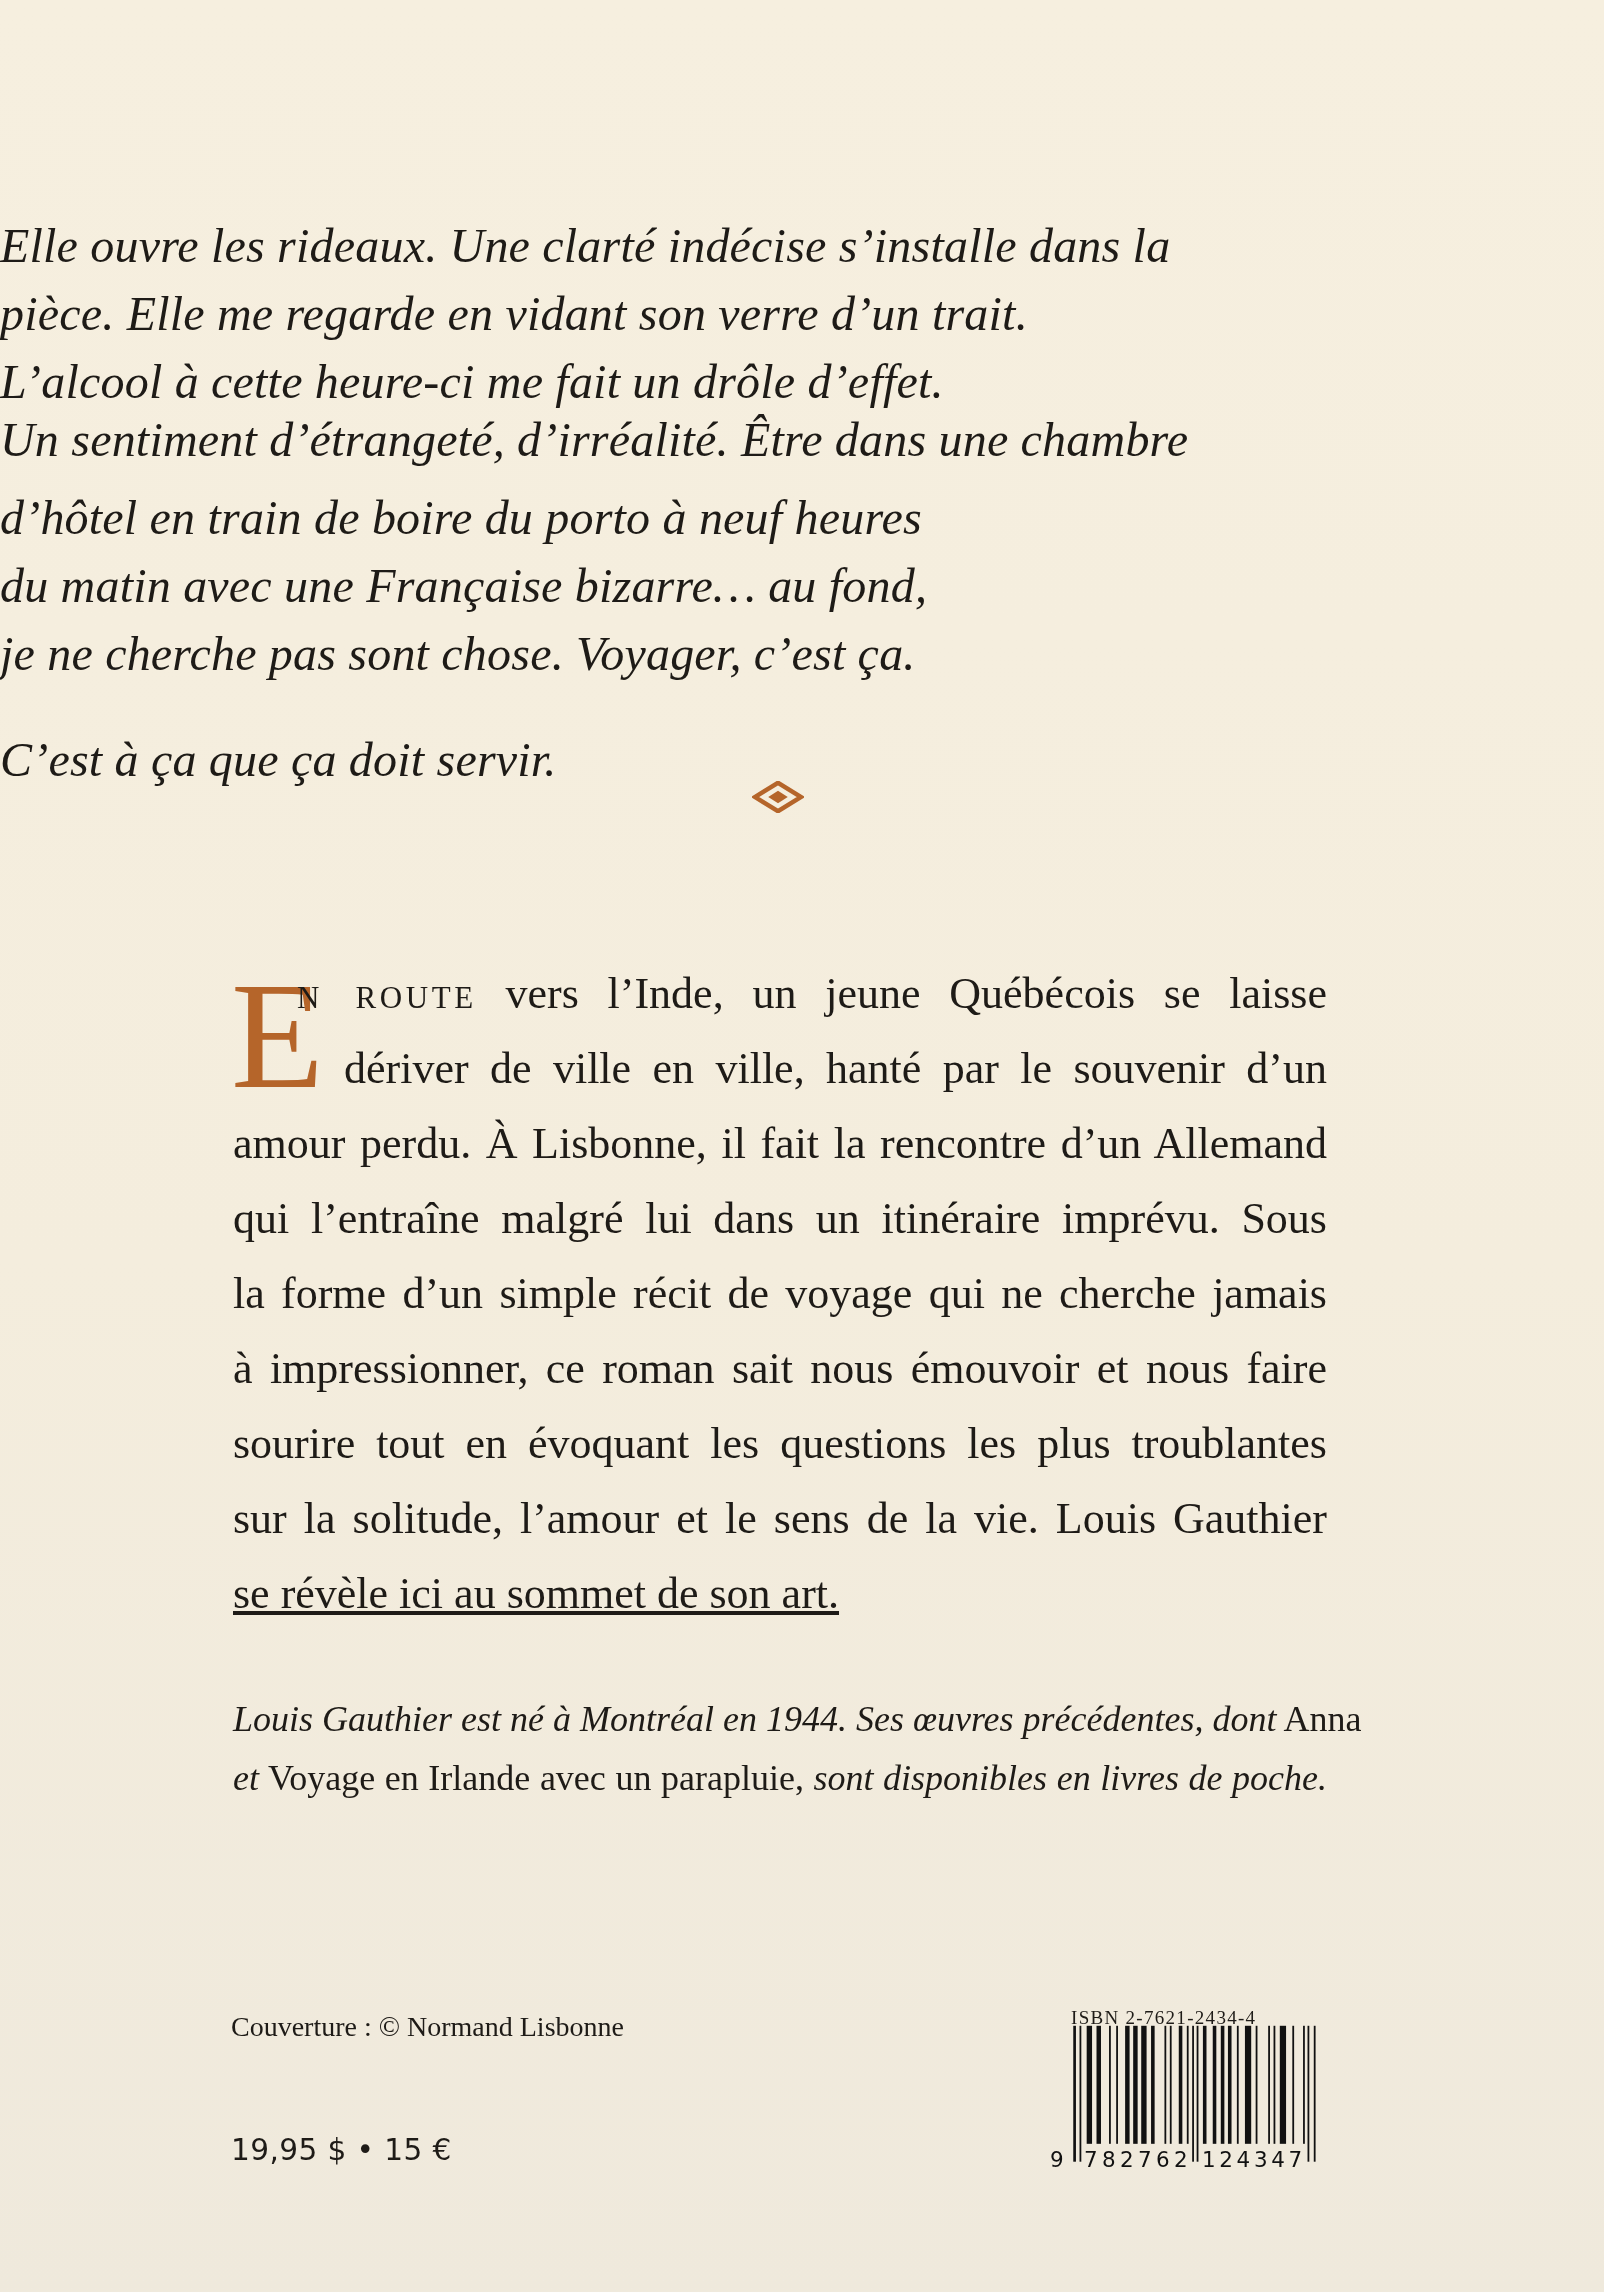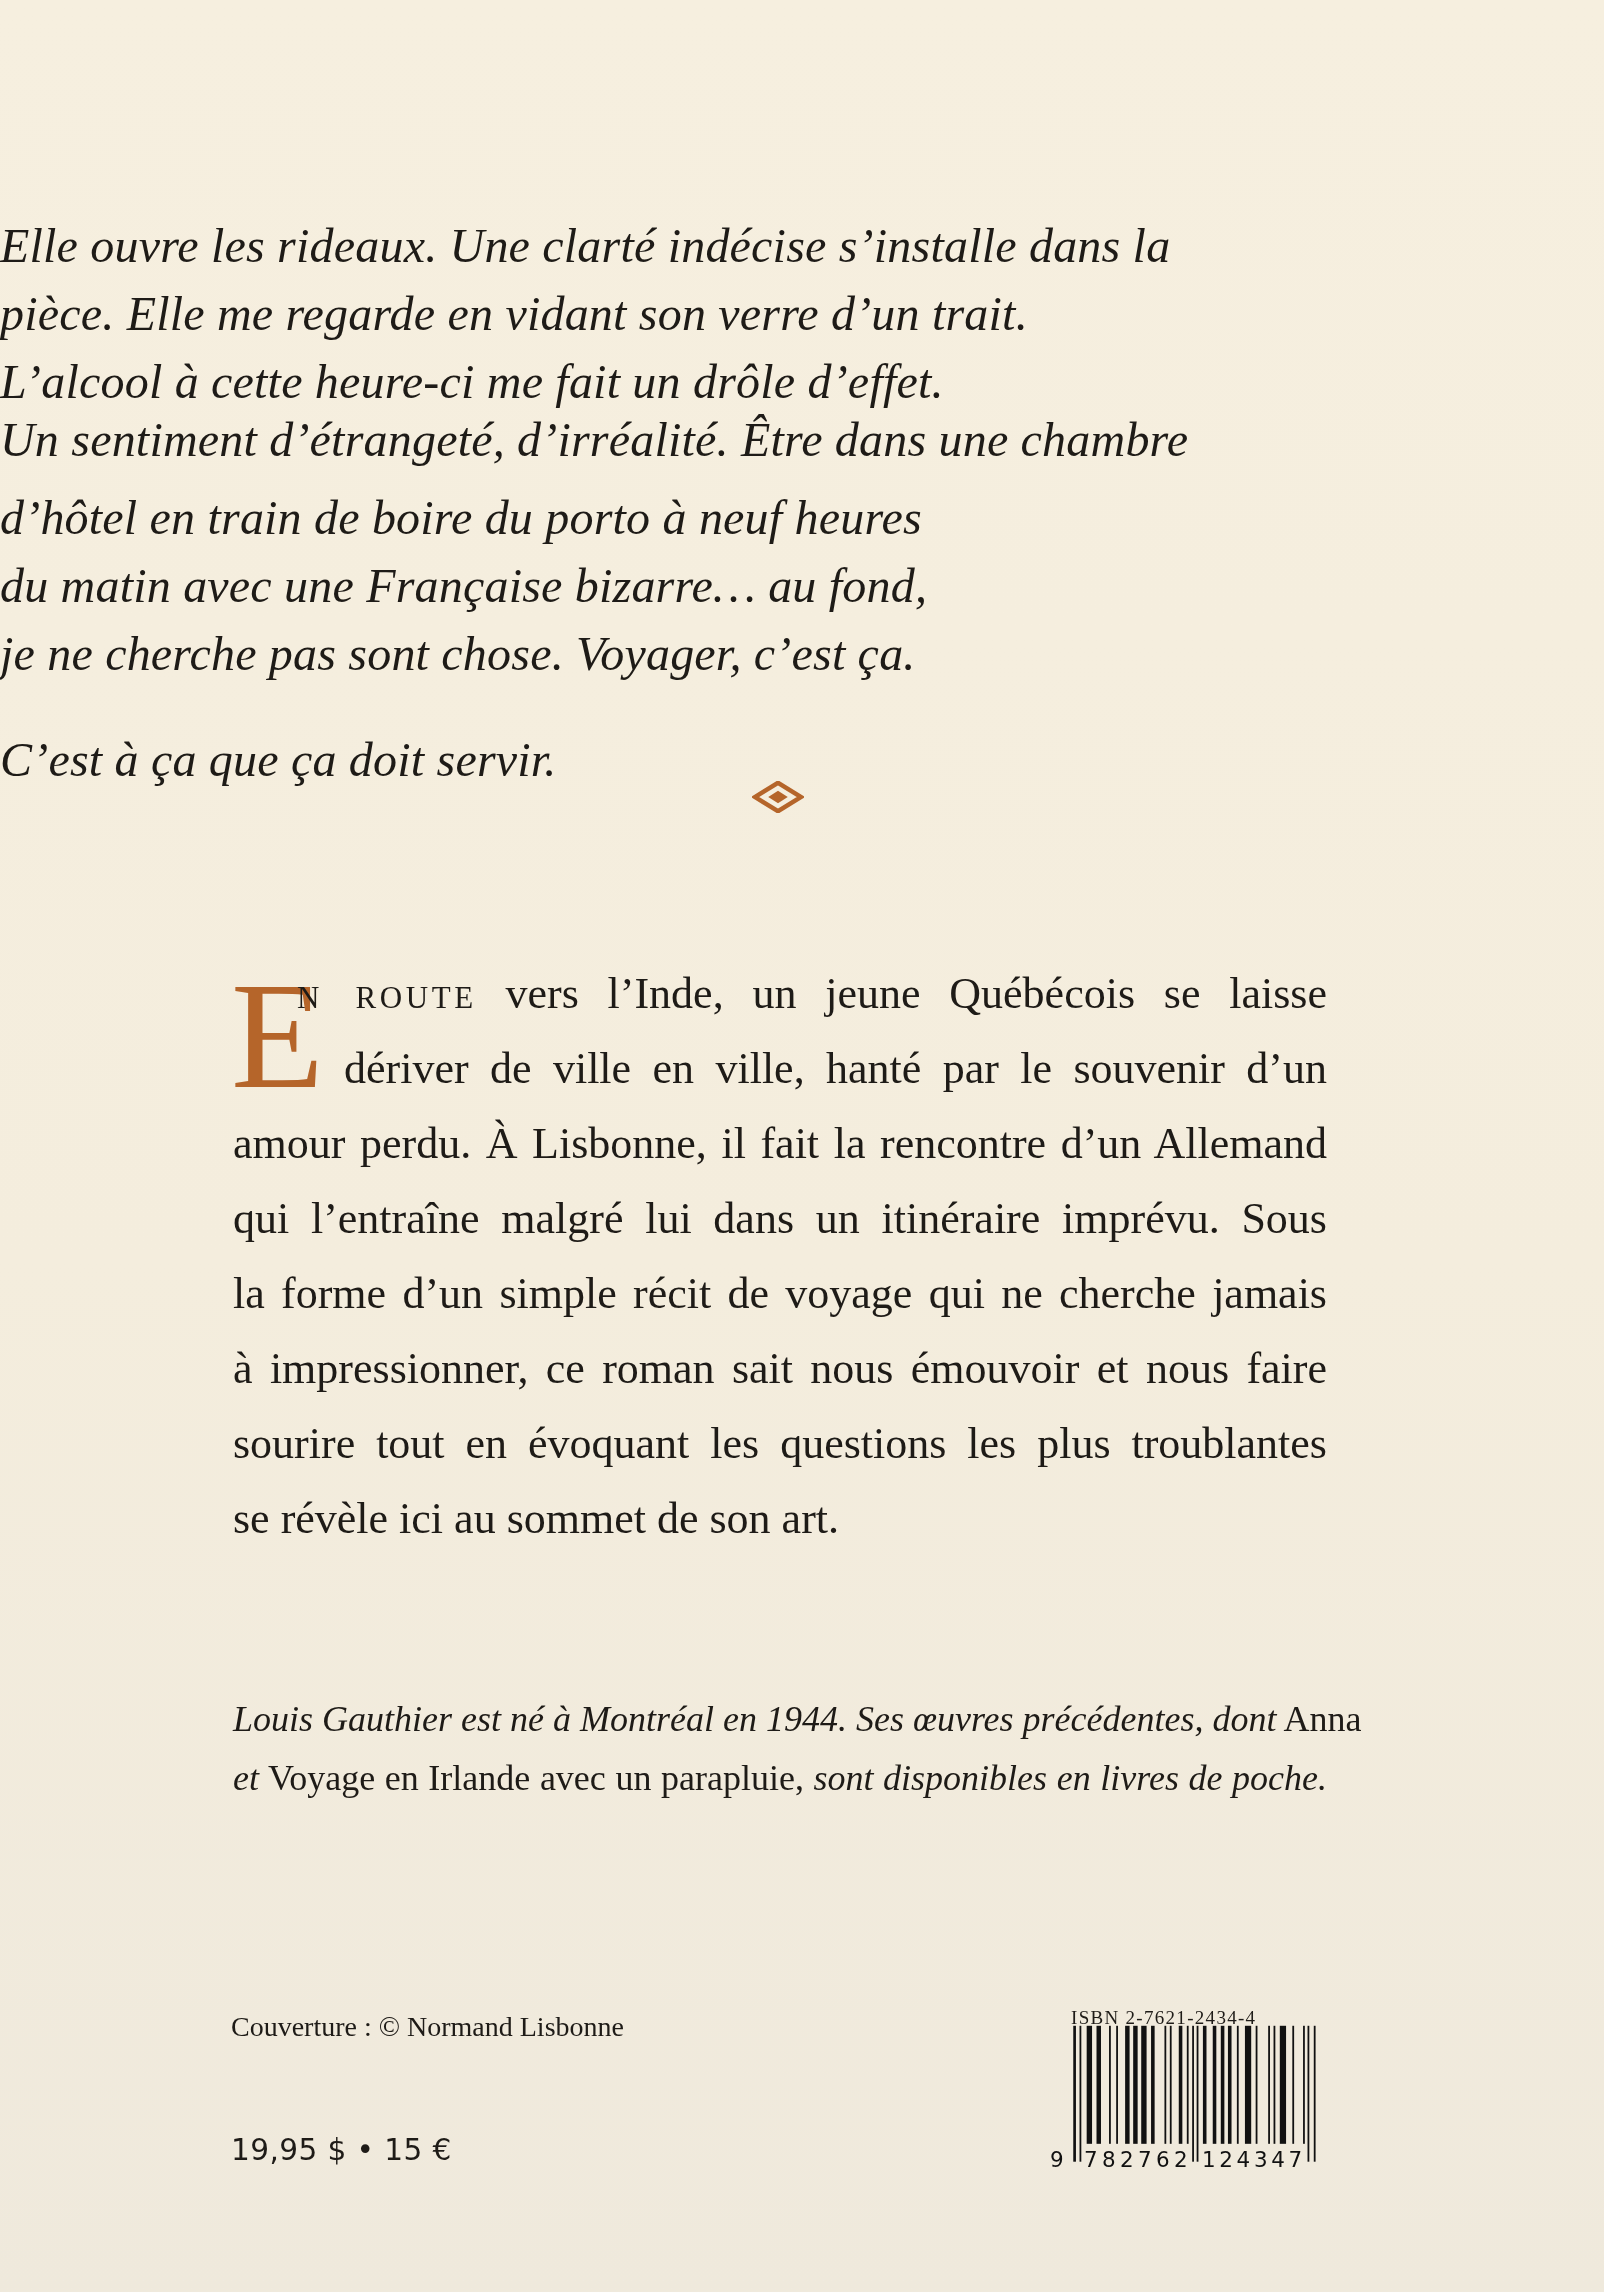--- a/index.html
+++ b/index.html
@@ -16,21 +16,21 @@
   }
   .ornament { position: absolute; left: 752px; top: 781px; width: 52px; height: 32px; }
   .para {
     position: absolute; left: 233px; width: 1094px;
     font-size: 44px; line-height: 75px;
   }
   .para-line {
     display: block; white-space: nowrap; text-align: justify; text-align-last: justify;
     height: 75px;
   }
-  .para-line.last { text-align-last: left; }
+  .para-line.last { text-align-last: left; text-decoration: underline; }
   .dropcap {
     position: absolute; left: 231px; top: 960px; font-size: 152px; line-height: 1;
     color: #b5652a; font-family: "Liberation Serif", serif;
   }
   .smallcaps { font-variant: small-caps; letter-spacing: 3.6px; }
   .bio {
     position: absolute; left: 233px; width: 1094px; font-size: 36px; line-height: 59px;
   }
   .bio-line { display: block; white-space: nowrap; text-align: justify; text-align-last: justify; }
   .it { font-style: italic; }
@@ -66,20 +66,21 @@
 <div class="para" style="top:956px;">
   <span class="para-line" style="margin-left:64px;">
     <span class="smallcaps">n route</span><span> vers l’Inde, un jeune Québécois se laisse</span>
   </span>
   <span class="para-line" style="margin-left:111px;">dériver de ville en ville, hanté par le souvenir d’un</span>
   <span class="para-line">amour perdu. À Lisbonne, il fait la rencontre d’un Allemand</span>
   <span class="para-line">qui l’entraîne malgré lui dans un itinéraire imprévu. Sous</span>
   <span class="para-line">la forme d’un simple récit de voyage qui ne cherche jamais</span>
   <span class="para-line">à impressionner, ce roman sait nous émouvoir et nous faire</span>
   <span class="para-line">sourire tout en évoquant les questions les plus troublantes</span>
+  <span class="para-line">sur la solitude, l’amour et le sens de la vie. Louis Gauthier</span>
   <span class="para-line last">se révèle ici au sommet de son art.</span>
 </div>
 
 <div class="bio" style="top:1690px;">
   <span class="bio-line">
     <span class="it">Louis Gauthier est né à Montréal en 1944. Ses œuvres précédentes, dont</span><span> Anna</span>
   </span>
   <span class="bio-line">
     <span class="it">et</span><span> Voyage en Irlande avec un parapluie,</span><span class="it"> sont disponibles en livres de poche.</span>
   </span>

